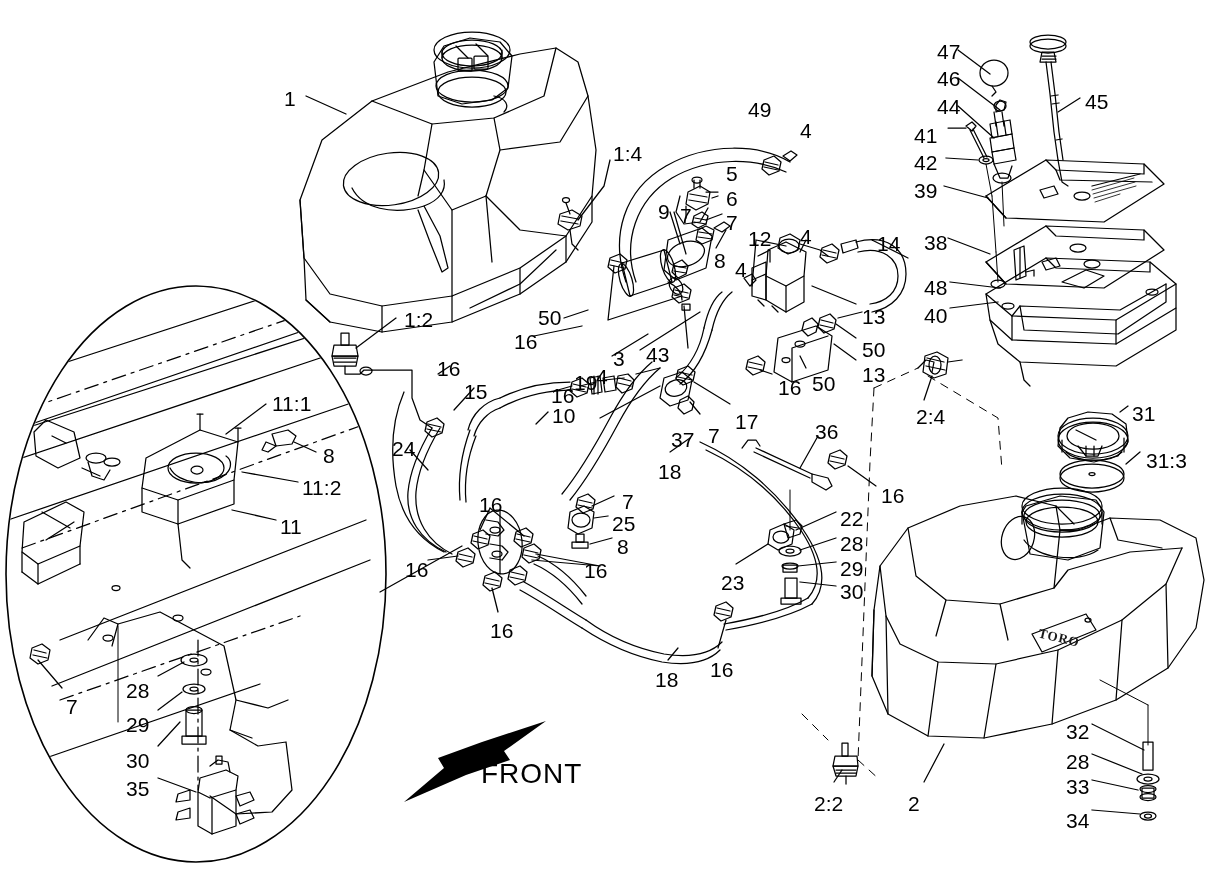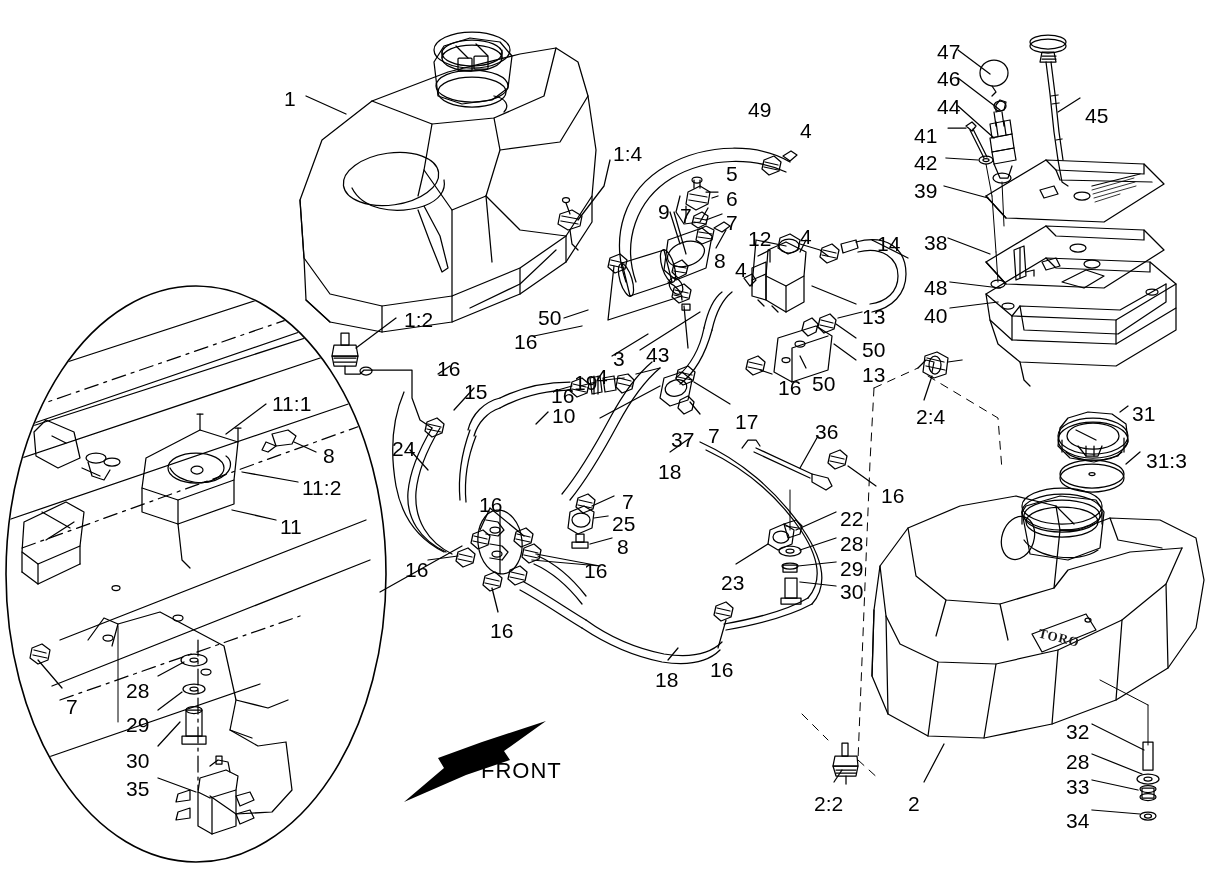--- a/index.html
+++ b/index.html
@@ -13,21 +13,21 @@
     font-size:21px;
     font-weight:400;
     color:#000;
     white-space:nowrap;
     line-height:1;
     letter-spacing:0px;
   }
   .front-label{
     position:absolute;
     font-family:"Liberation Sans", sans-serif;
-    font-size:22px;
+    font-size:28px;
     letter-spacing:1px;
     color:#000;
     white-space:nowrap;
   }
   .toro-logo{
     position:absolute;
     font-family:"Liberation Serif", serif;
     font-weight:bold;
     font-size:13px;
     letter-spacing:1px;
@@ -733,21 +733,21 @@
     <span class="callout" style="left:126px;top:680px;">28</span>
     <span class="callout" style="left:126px;top:714px;">29</span>
     <span class="callout" style="left:126px;top:750px;">30</span>
     <span class="callout" style="left:126px;top:778px;">35</span>
     <span class="callout" style="left:937px;top:41px;">47</span>
     <span class="callout" style="left:937px;top:68px;">46</span>
     <span class="callout" style="left:937px;top:96px;">44</span>
     <span class="callout" style="left:914px;top:125px;">41</span>
     <span class="callout" style="left:914px;top:152px;">42</span>
     <span class="callout" style="left:914px;top:180px;">39</span>
-    <span class="callout" style="left:1085px;top:105px;">45</span>
+    <span class="callout" style="left:1085px;top:91px;">45</span>
     <span class="callout" style="left:924px;top:232px;">38</span>
     <span class="callout" style="left:924px;top:277px;">48</span>
     <span class="callout" style="left:924px;top:305px;">40</span>
     <span class="callout" style="left:1132px;top:403px;">31</span>
     <span class="callout" style="left:1146px;top:450px;">31:3</span>
     <span class="callout" style="left:1066px;top:721px;">32</span>
     <span class="callout" style="left:1066px;top:751px;">28</span>
     <span class="callout" style="left:1066px;top:776px;">33</span>
     <span class="callout" style="left:1066px;top:810px;">34</span>
     <span class="callout" style="left:814px;top:793px;">2:2</span>

